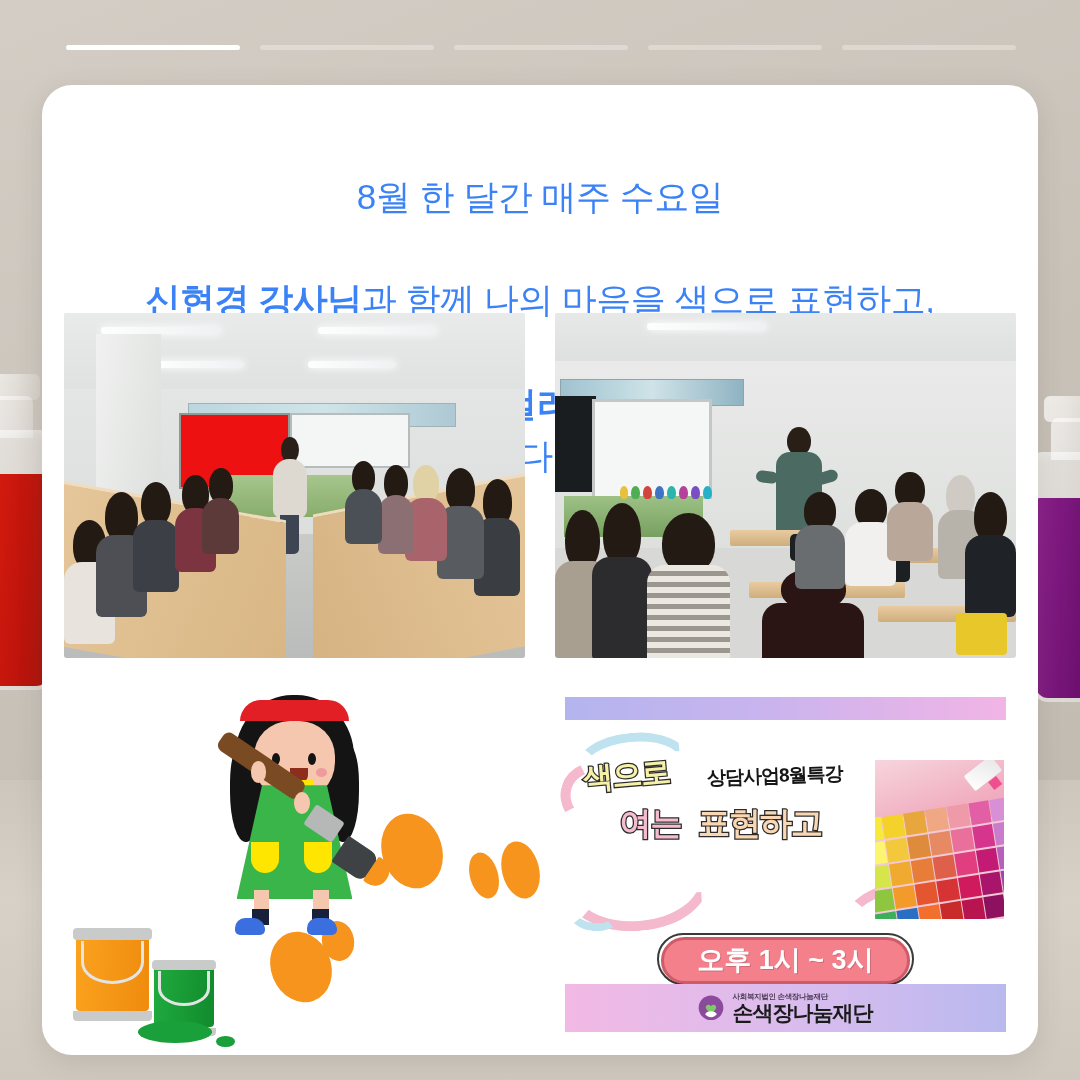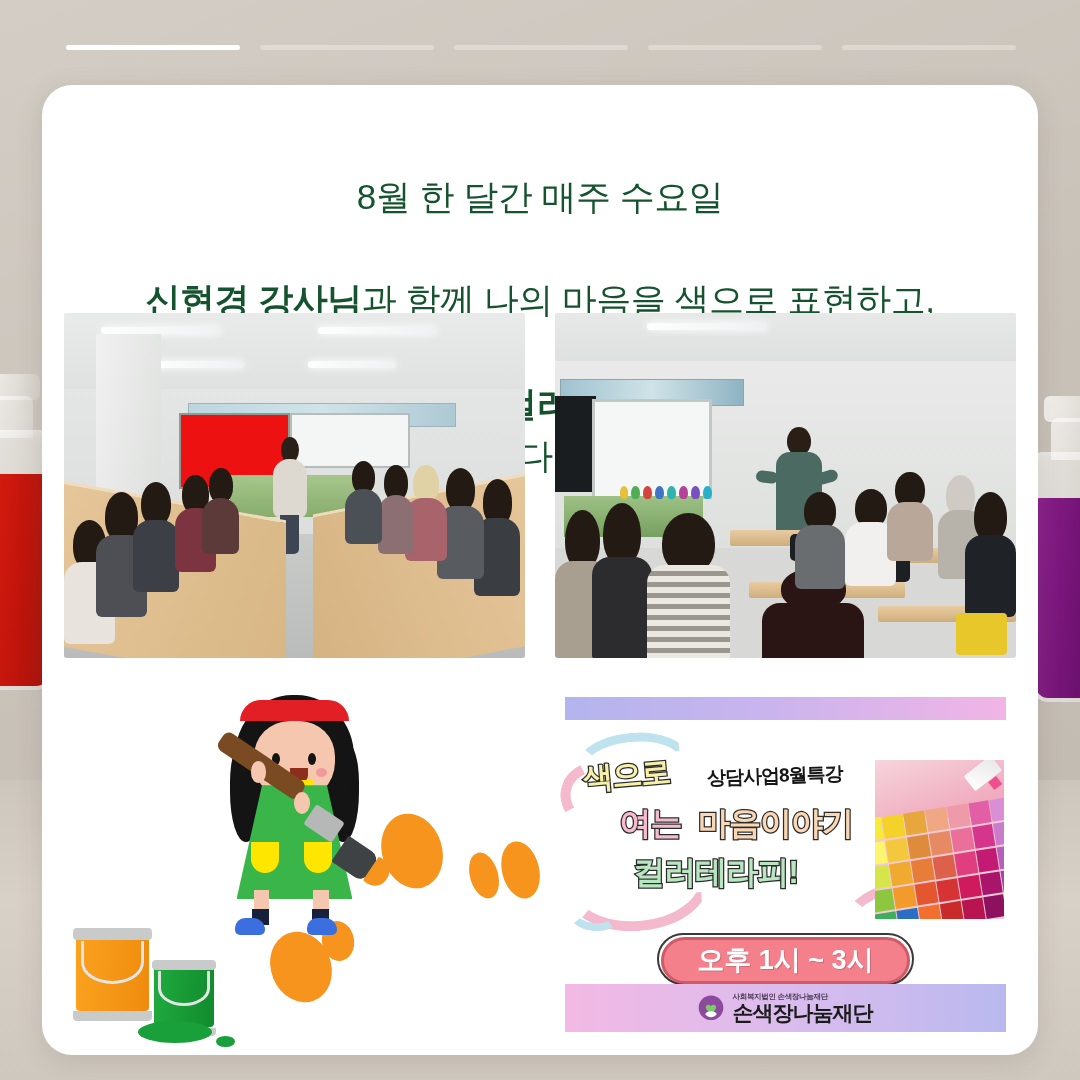--- a/index.html
+++ b/index.html
@@ -56,21 +56,21 @@
 
   
   #card{
     position:absolute; left:42px; top:85px; width:996px; height:970px;
     background:#ffffff; border-radius:30px; z-index:2; overflow:hidden;
     box-shadow:0 6px 26px rgba(90,80,70,.16);
   }
 
   
   #headline{
-    padding:34px 28px 0 28px; text-align:center; color:#14532d;
+    padding:34px 28px 0 28px; text-align:center; color:#3b82f6;
     font-size:35px; line-height:1.48; letter-spacing:-.5px; font-weight:400;
     white-space:pre-line;
   }
   #headline .hl-line{ display:block; }
   #headline b{ font-weight:700; }
 
   
   #photo-row{
     position:absolute; left:22px; top:228px; width:952px; height:345px;
     display:flex; gap:30px;
@@ -534,22 +534,21 @@
 
       <div class="ribbon" id="rib-blue-top"></div>
       <div class="ribbon" id="rib-pink-left"></div>
       <div class="ribbon" id="rib-pink-bottom"></div>
       <div class="ribbon" id="rib-blue-bottom"></div>
       <div class="ribbon" id="rib-pink-right"></div>
 
       <div class="pt" id="pt-saek">색으로</div>
       <div class="pt" id="pt-sub">상담사업8월특강</div>
       <div class="pt" id="pt-yeo">여는</div>
-      <div class="pt" id="pt-maum">마음이야기</div>
-      <div class="pt" id="pt-color">컬러테라피!</div>
+      <div class="pt" id="pt-maum">표현하고</div>
 
       <div id="swatch-photo">
         <div class="sw-cream"></div>
         <div class="sw-bgpink"></div>
         <div class="sw-pencil"></div>
         <div class="sw-pencil-tip"></div>
         <div class="sw-fan">
           <div class="sw-strip">
             <i style="background:#f7ea3a;"></i>
               <i style="background:#f4d22a;"></i>

